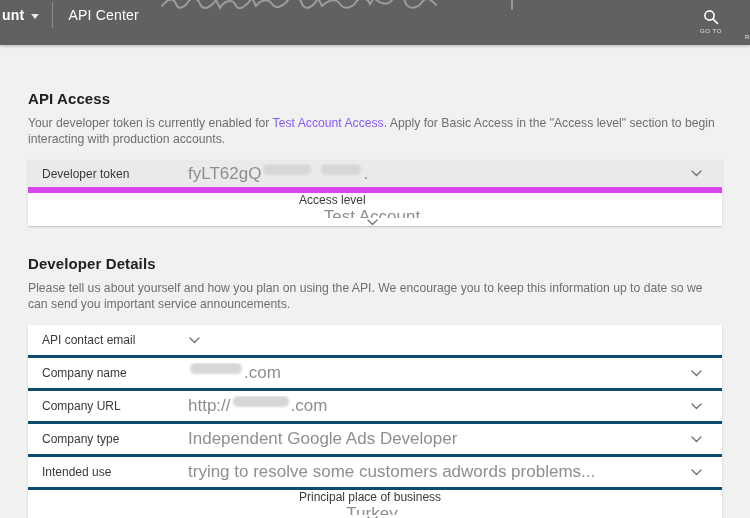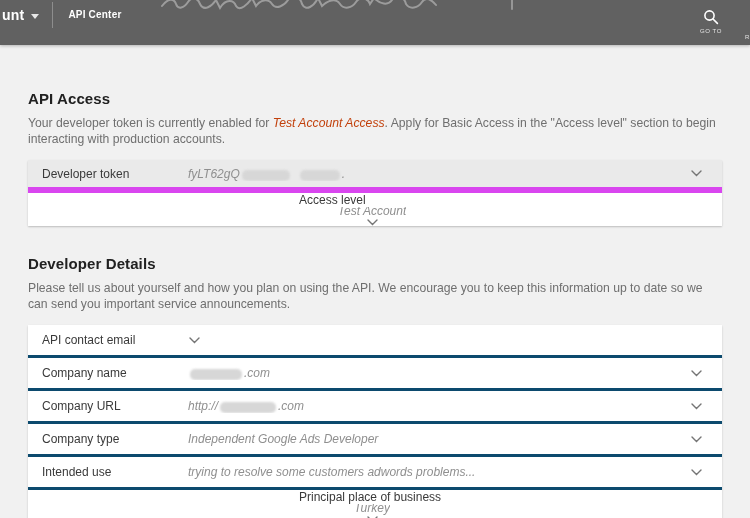--- a/index.html
+++ b/index.html
@@ -21,52 +21,52 @@
   }
   .scribble { position: absolute; left: 160px; top: -4px; pointer-events: none; }
   .topbar-left { position: absolute; left: 0; top: 0; height: 29px; display: flex; align-items: center; }
   .account-trunc { font-size: 14px; font-weight: bold; letter-spacing: .2px; padding-left: 2px; }
   .caret-down {
     width: 0; height: 0; margin: 3px 0 0 7px;
     border-left: 4px solid transparent; border-right: 4px solid transparent;
     border-top: 5px solid #e8e8e8;
   }
   .topbar-divider { width: 1px; height: 26px; background: #8d8d8d; margin: 0 15px 0 13px; }
-  .topbar-title { font-size: 10px; font-weight: bold; letter-spacing: .2px; text-align: right; }
+  .topbar-title { font-size: 14px; font-weight: normal; letter-spacing: .2px; text-align: right; }
   .topbar-right { position: absolute; right: 28px; top: 9px; display: flex; flex-direction: column; align-items: center; }
   .goto-label { font-size: 6px; letter-spacing: .6px; color: #e3e3e3; margin-top: 3px; }
   .edge-partial { position: absolute; right: 0px; top: 34px; font-size: 6px; color: #e3e3e3; letter-spacing: .6px; }
 
   
   .main { padding: 16px 28px; }
   .section-heading {
     font-size: 15px; font-weight: bold; color: #212121;
     padding-top: 29px; margin-bottom: 9px; letter-spacing: .1px;
   }
   .section-desc {
     font-size: 12.2px; color: #6f6f6f; line-height: 15.5px; margin-bottom: 13px;
   }
-  .section-desc a { color: #c2410c; text-decoration: none; font-style: italic; }
+  .section-desc a { color: #8b5cf6; text-decoration: none; }
 
   .card {
     background: #fff;
     border-radius: 1px;
     box-shadow: 0 1px 2px rgba(0,0,0,.22);
   }
   .row {
     display: flex; align-items: center;
     height: 33px;
     padding: 0 20px 0 14px;
     border-bottom: 3px solid #0c4a6e;
     background: #fff;
   }
   .row:last-child { border-bottom: none; flex-direction: column; }
   .row.shaded { background: #eaeaea; border-bottom: 6px solid #d946ef; }
   .row-label { width: 146px; flex: none; font-size: 12px; color: #3a3a3a; white-space: nowrap; }
-  .row-value { flex: 1; font-size: 12px; color: #8f8f8f; display: flex; align-items: flex-end; white-space: nowrap; overflow: hidden; font-style: italic; }
+  .row-value { flex: 1; font-size: 17px; color: #8f8f8f; display: flex; align-items: flex-start; white-space: nowrap; overflow: hidden; }
   .chev { flex: none; width: 12px; height: 8px; display: flex; align-items: center; justify-content: center; }
 
   .blur {
     display: inline-block; height: 11px;
     background: #d7d7d7; border-radius: 5px;
     filter: blur(1.3px);
     margin: 0 2px;
   } .w48 { width: 48px; } .w40 { width: 40px; margin-left: 8px; }
   .w78 { width: 78px; } .w52 { width: 52px; } .w56 { width: 56px; }
 </style>

